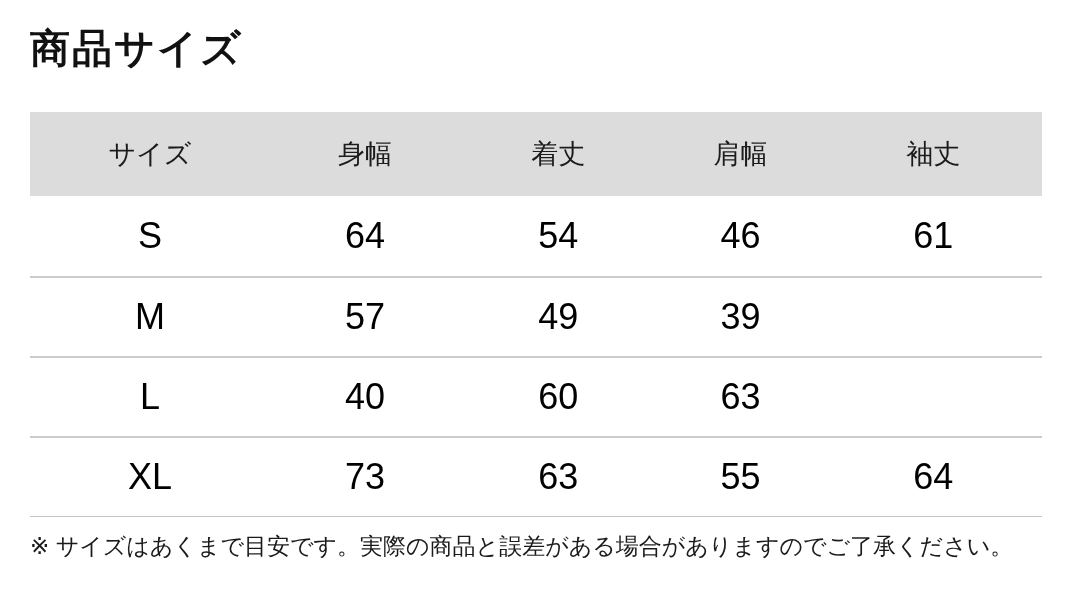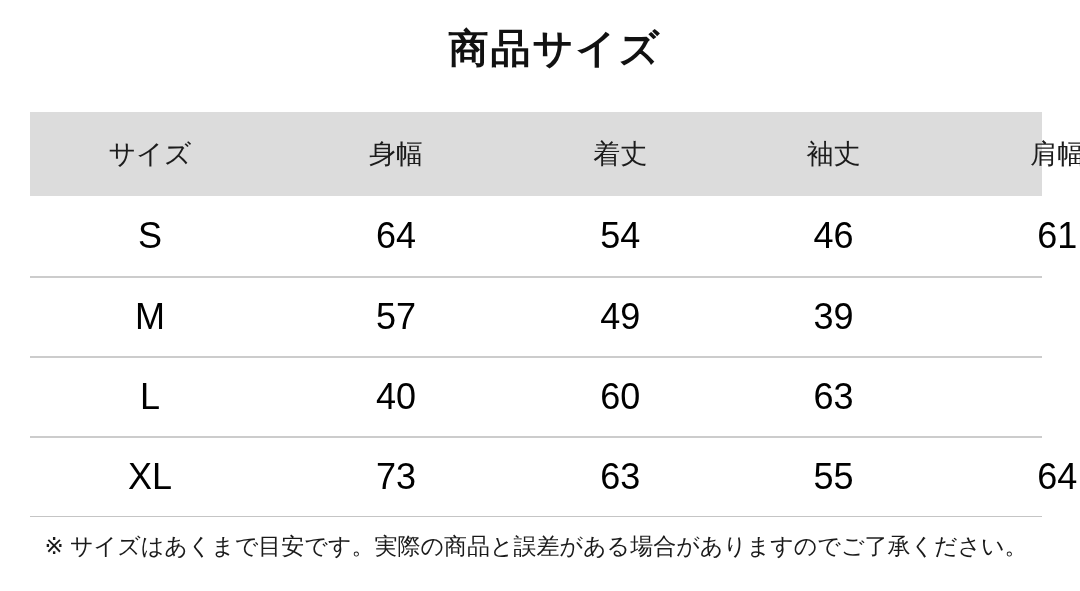--- a/index.html
+++ b/index.html
@@ -1,15 +1,15 @@
 <!DOCTYPE html>
 <html><head>
 <meta charset="utf-8">
 <style>
-  * { margin: 0; padding: 0; box-sizing: border-box; text-align: center; }
+  * { margin: 0; padding: 0; box-sizing: border-box; }
   html, body { background: #ffffff; }
   body {
     width: 1080px;
     height: 591px;
     overflow: hidden;
     font-family: "Liberation Sans", "DejaVu Sans", sans-serif;
     color: #1a1a1a;
   }
   .page-title {
     margin: 28px 0 0 30px;
@@ -21,21 +21,20 @@
   }
   .size-table {
     width: 1012px;
     margin: 44px 0 0 30px;
   }
   .trow {
     display: grid;
     grid-template-columns: 23.7% 18.8% 19.4% 16.6% 21.5%;
     align-items: center;
     text-align: center;
-    gap: 31px;
   }
   .trow.header-row {
     background: #dcdcdc;
     height: 84px;
     font-size: 27px;
     font-weight: 400;
     color: #1c1c1c;
   }
   .trow.data-row {
     height: 80px;
@@ -59,22 +58,22 @@
 </head>
 <body>
 
 <h1 class="page-title">商品サイズ</h1>
 
 <div class="size-table">
   <div class="trow header-row">
     <div>サイズ</div>
     <div>身幅</div>
     <div>着丈</div>
+    <div>肩幅</div>
     <div>袖丈</div>
-    <div>肩幅</div>
   </div>
 
   <div class="trow data-row">
     <div>S</div>
     <div>64</div>
     <div>54</div>
     <div>46</div>
     <div>61</div>
   </div>
 

